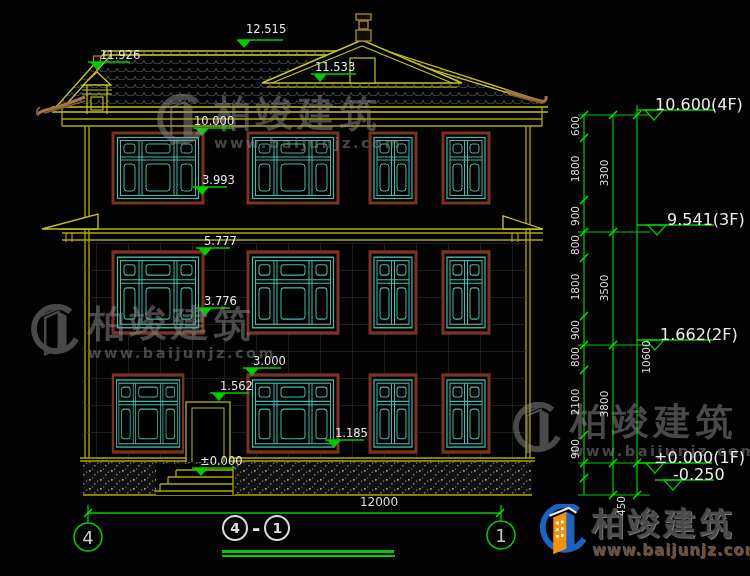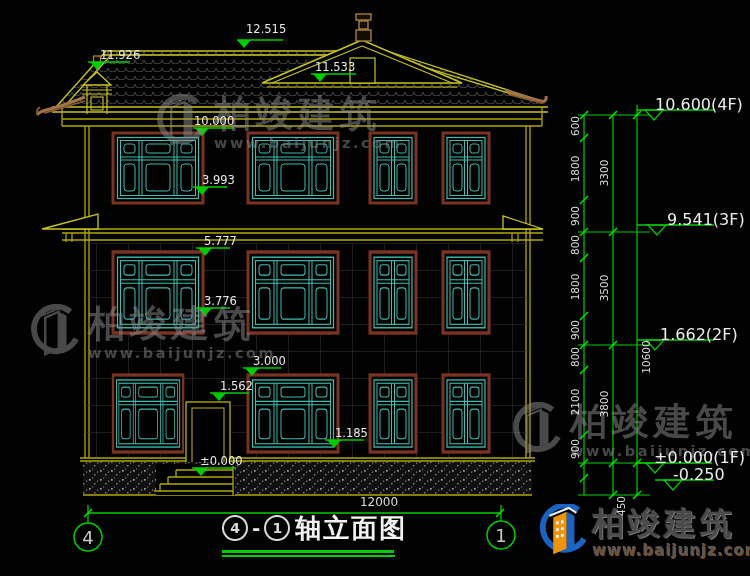--- a/index.html
+++ b/index.html
@@ -228,21 +228,20 @@
 
   <span class="hdim" style="left:379px;top:495px">12000</span>
 
   <span class="bub" style="left:88px;top:537px">4</span>
   <span class="bub" style="left:501px;top:535px">1</span>
 
   <div class="title-row">
     <span class="tcirc">4</span>
     <span class="tdash">-</span>
     <span class="tcirc">1</span>
-    <span class="tname">轴立面图</span>
   </div>
   <div class="ul1"></div>
   <div class="ul2"></div>
 
   <div class="wm" style="left:150px;top:94px">
     <svg width="56" height="58" viewBox="0 0 54 60">
       <path d="M46,8 A23,23 0 1 0 52,36" fill="none" stroke="#8f8f8f" stroke-width="6"></path>
       <polygon points="20,14 34,8 34,46 20,52" fill="none" stroke="#8f8f8f" stroke-width="2.5"></polygon>
       <polygon points="34,8 42,12 42,44 34,46" fill="#8f8f8f"></polygon>
       <path d="M16,12 L36,4 L44,9" stroke="#8f8f8f" stroke-width="2" fill="none"></path>

